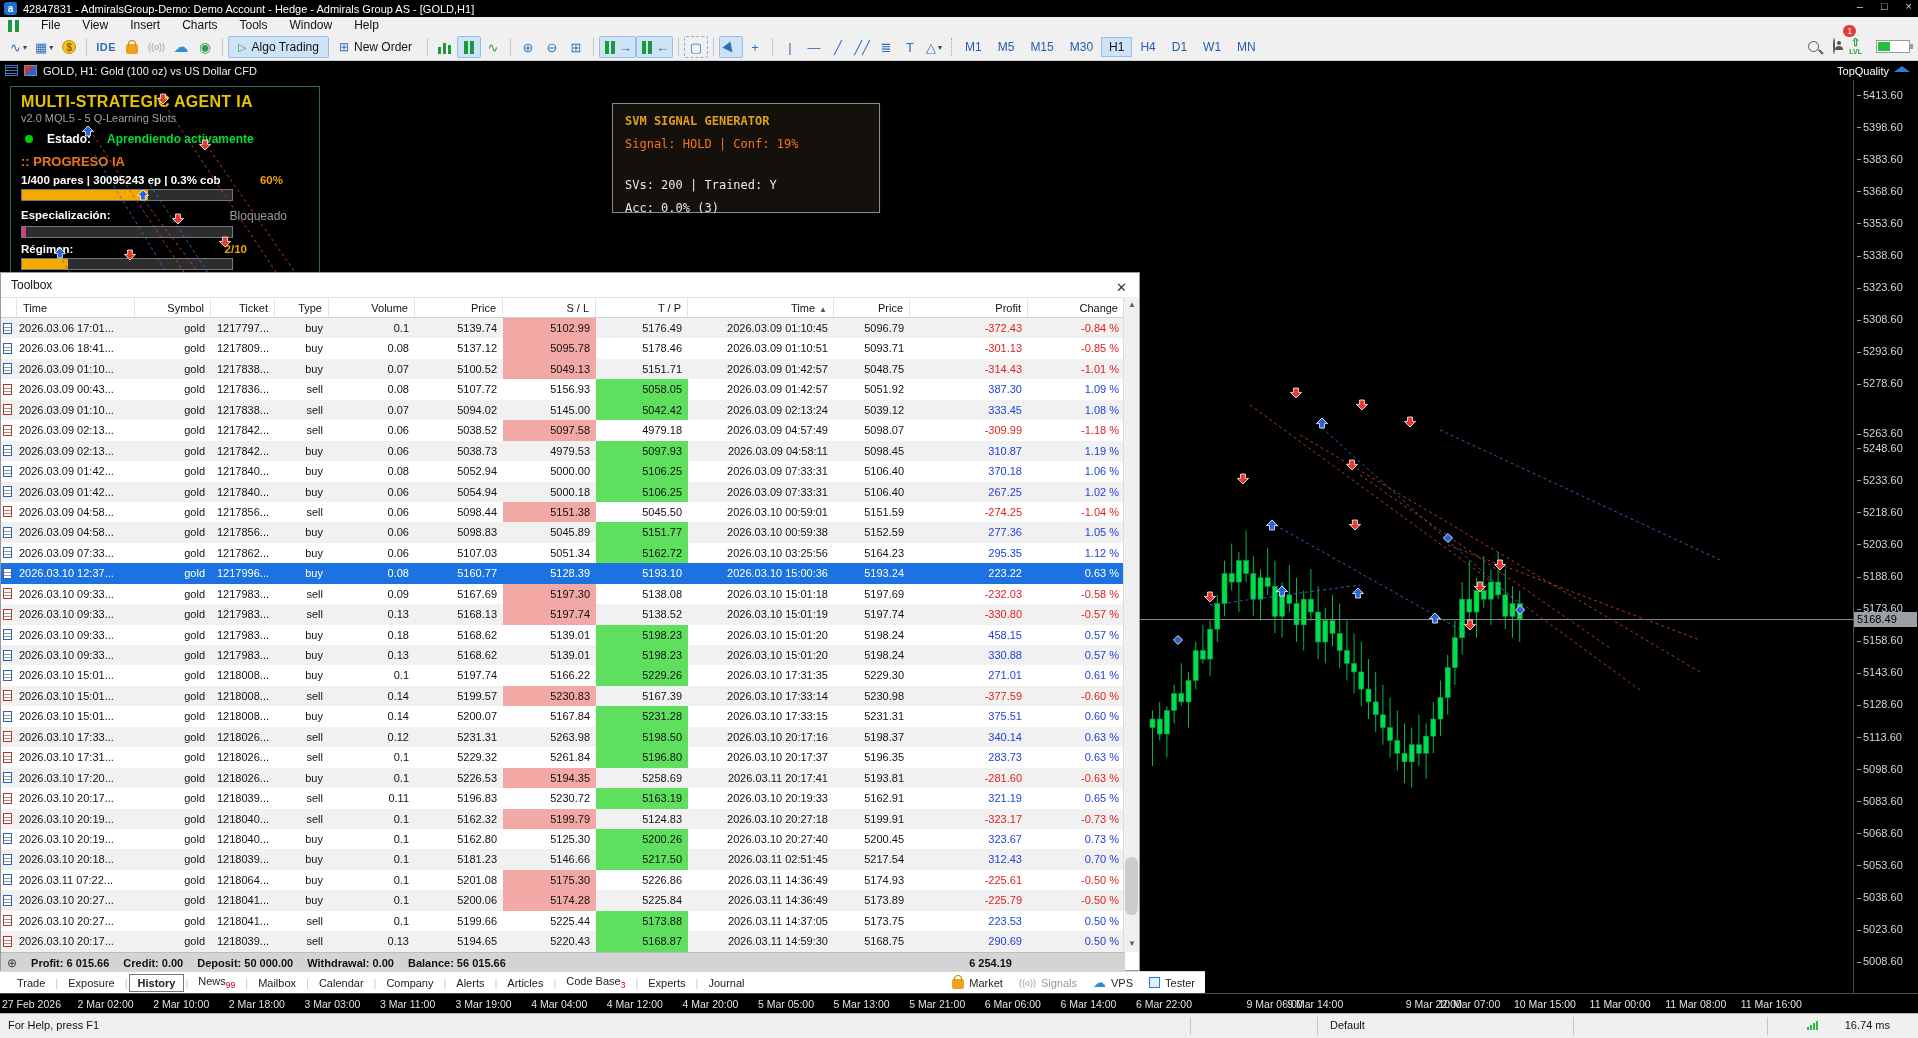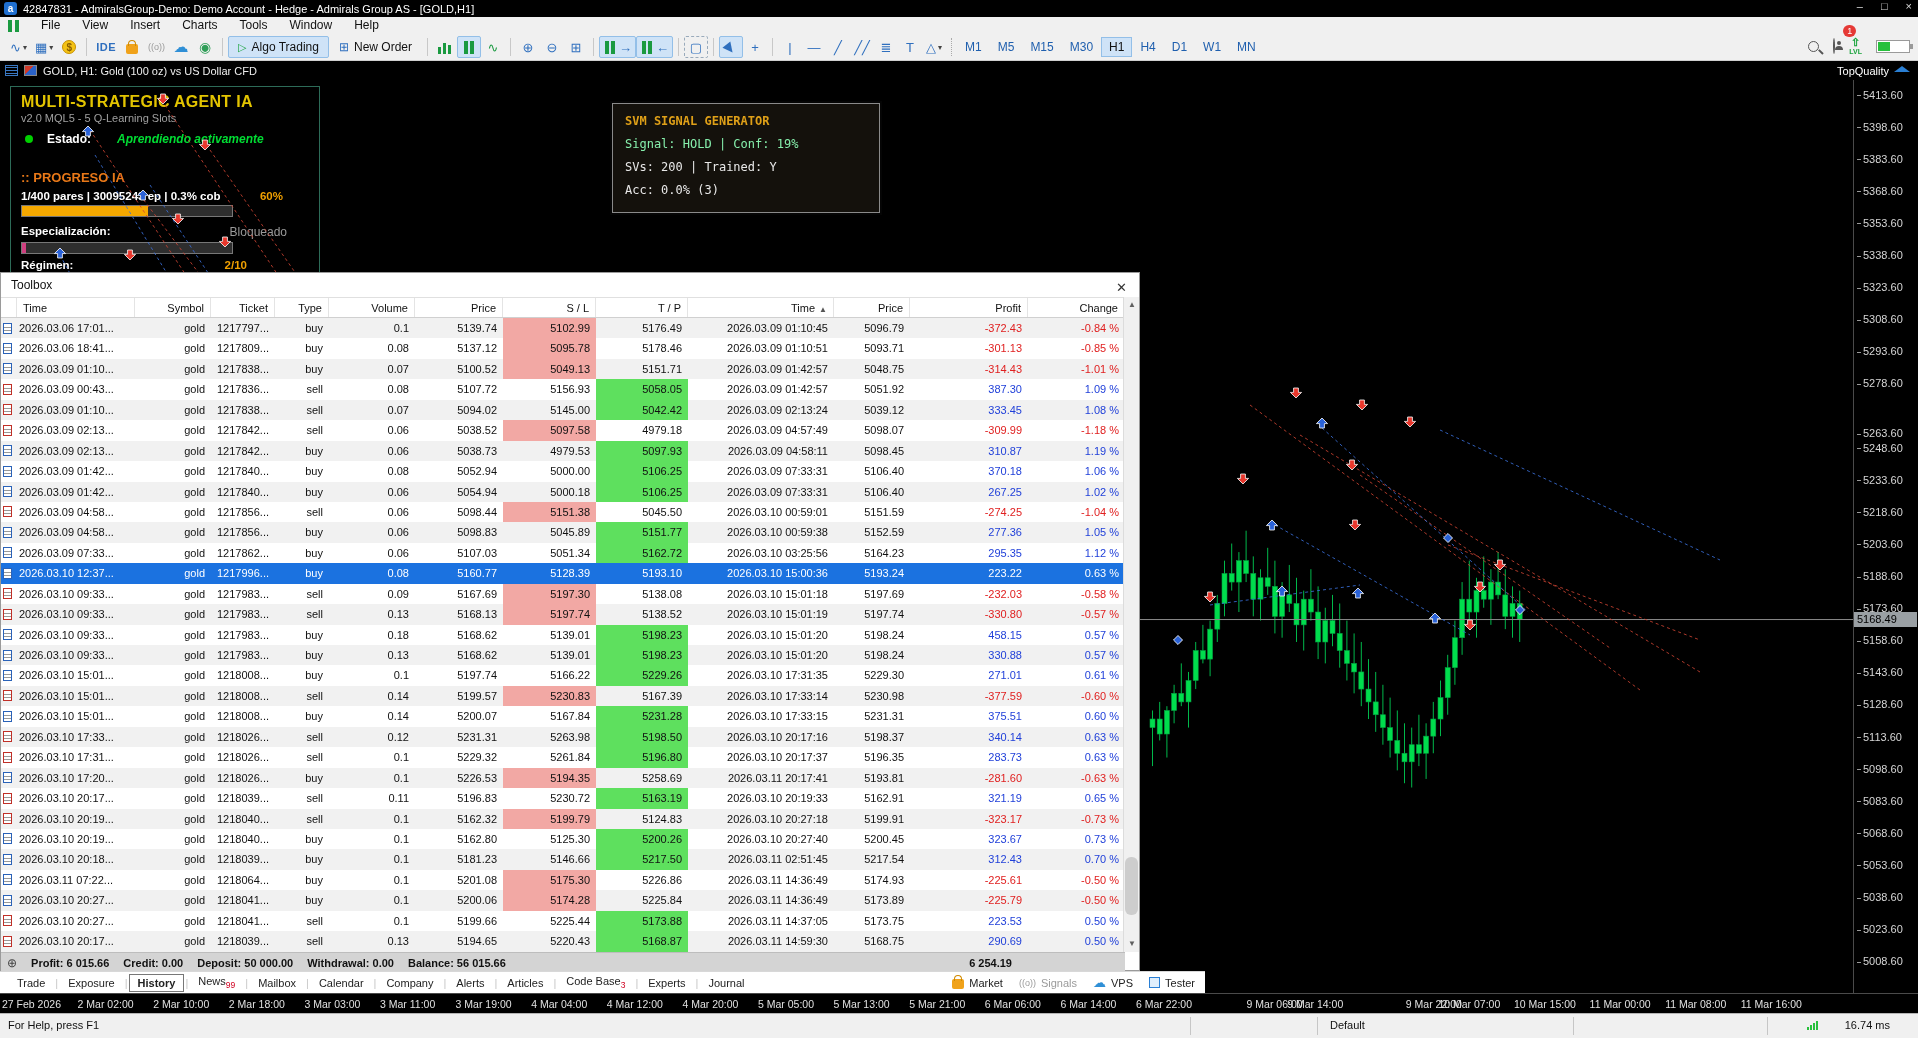--- a/index.html
+++ b/index.html
@@ -95,34 +95,34 @@
   .ta-label { position:absolute; top:4px; color:#e0e0e0; font-size:10.5px; white-space:nowrap; }
 
   
   .ia-panel { position:absolute; z-index:2; }
   #panel-agent { left:10px; top:6px; width:310px; height:200px; border:1px solid #2d6b58;
     background:rgba(0,0,0,.55); padding:6px 10px; color:#fff; }
   #panel-agent .t { color:#e3c400; font-size:16px; font-weight:bold; letter-spacing:.3px; }
   #panel-agent .st { color:#a0a0a0; font-size:11px; margin-top:1px; }
   .row-line { display:flex; align-items:center; margin-top:8px; font-size:12px; font-weight:bold; }
   .gdot { width:8px; height:8px; border-radius:50%; background:#00d000; margin:0 14px 0 4px; }
-  .estv { color:#00dd33; margin-left:26px;font-style:italic; }
-  .ph { color:#e87818; font-size:13px; font-weight:bold; margin-top:24px; }
+  .estv { color:#00dd33; margin-left:16px; }
+  .ph { color:#e87818; font-size:13px; font-weight:bold; margin-top:8px; }
   .pd { display:flex; justify-content:space-between; font-size:11.5px; font-weight:bold; margin-top:5px; }
   .pd .pct { color:#f0a000; margin-right:26px; }
   .bar { height:12px; background:#2e2e2e; border:1px solid #777; margin-top:3px; width:212px; position:relative; }
   .bar .f { position:absolute; left:0; top:0; bottom:0; background:#f5a800; }
   .lblrow { display:flex; justify-content:space-between; font-size:11.5px; font-weight:bold; margin-top:8px; }
   .muted { color:#9a9a9a; font-weight:normal; font-size:12px; margin-right:22px; }
   .orangev { color:#f0a000; margin-right:62px; }
 
   #panel-svm { left:612px; top:23px; width:268px; height:110px; background:#14110c; border:1px solid #8a8a8a;
     outline:2px solid #050505; font-family:"DejaVu Sans Mono",monospace; font-size:12px; padding:10px 12px; }
   #panel-svm .t { color:#dfa018; font-weight:bold; margin-bottom:9px; }
-  #panel-svm .l1 { color:#86efac; margin-bottom:9px; }
+  #panel-svm .l1 { color:#f97316; margin-bottom:27px; }
   #panel-svm .l2 { color:#e8e8e8; margin-bottom:9px; }
   #panel-svm .l3 { color:#e8e8e8; }
 
   #panel-forest { left:1205px; top:398px; width:276px; height:114px; background:rgba(14,22,32,.93);
     border:1px solid #c0c0c0; font-family:"DejaVu Sans Mono",monospace; font-size:12px; padding:9px 12px; }
   #panel-forest .g { color:#00c845; font-weight:bold; margin-bottom:8px; }
   #panel-forest .w { color:#e2e2e2; font-weight:bold; }
 
   
   #toolbox { position:absolute; left:0; top:272px; width:1140px; height:699px; background:#fff;

